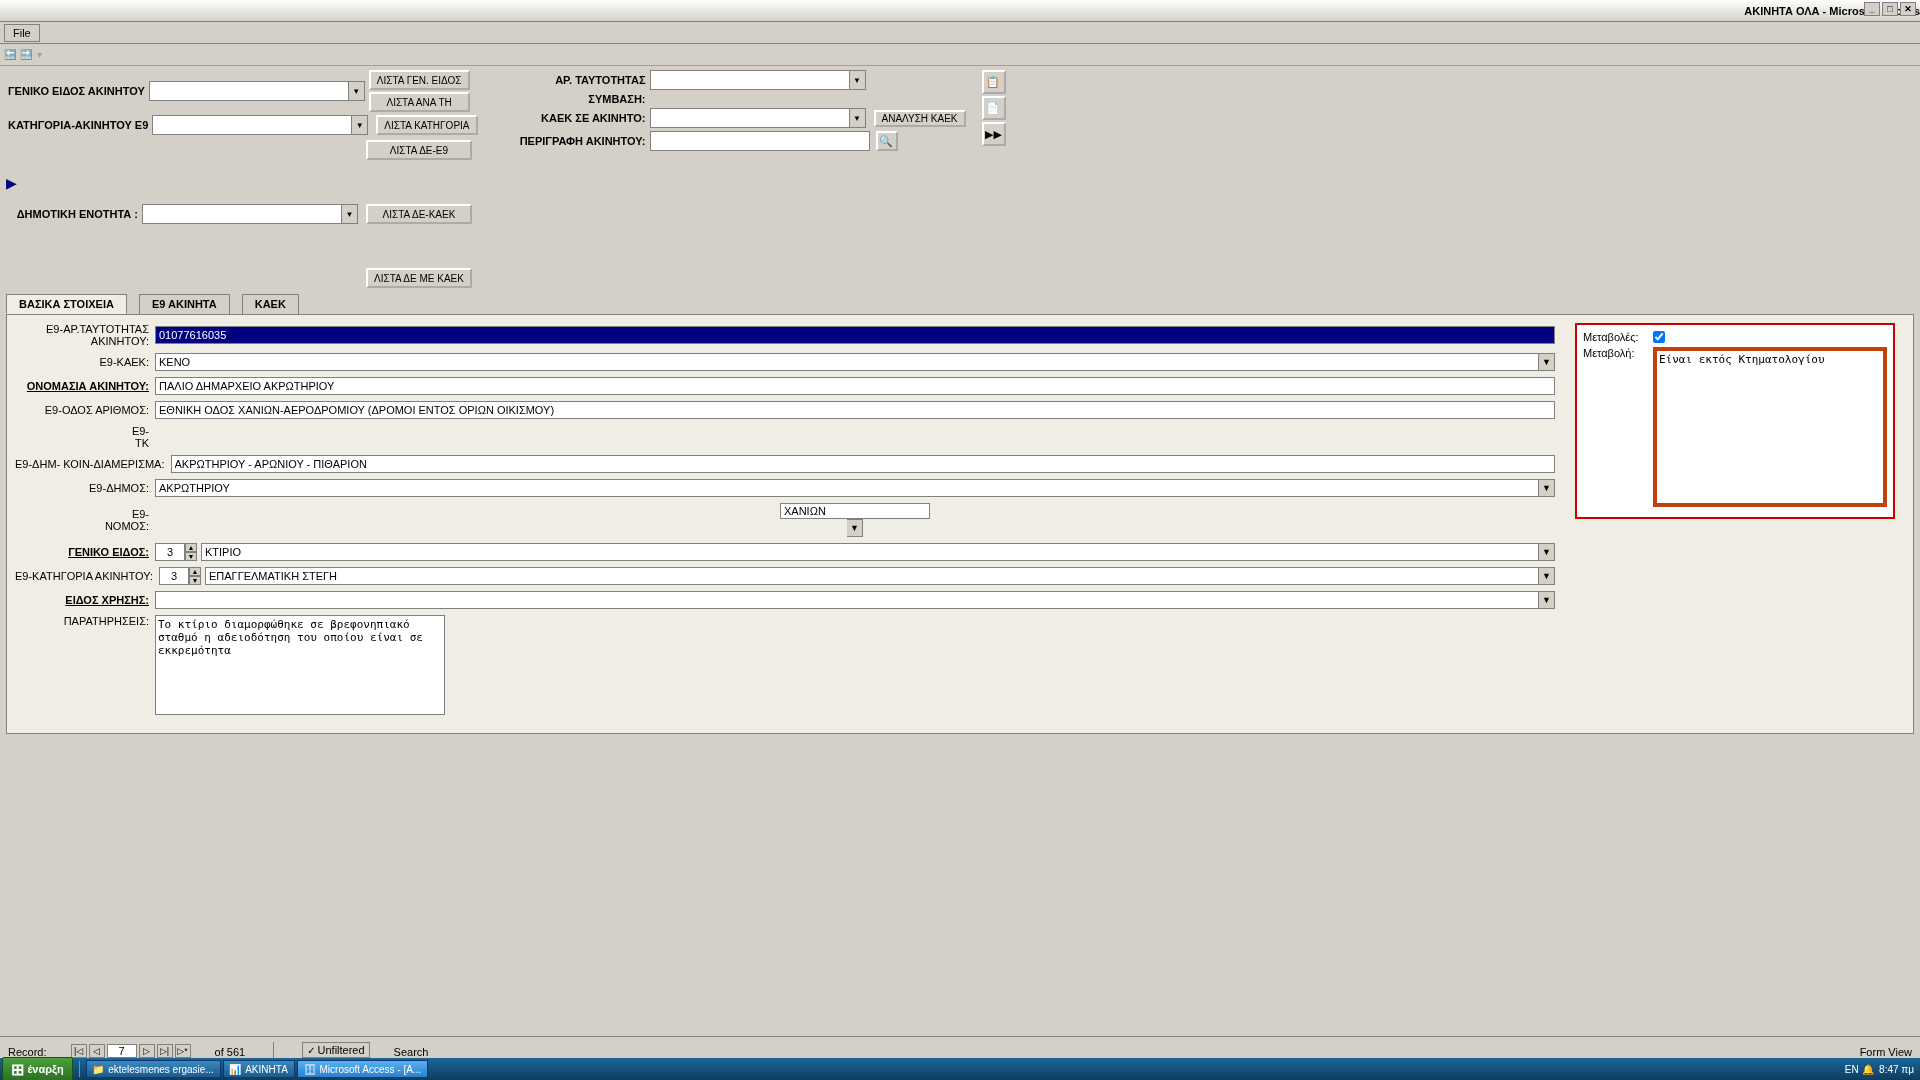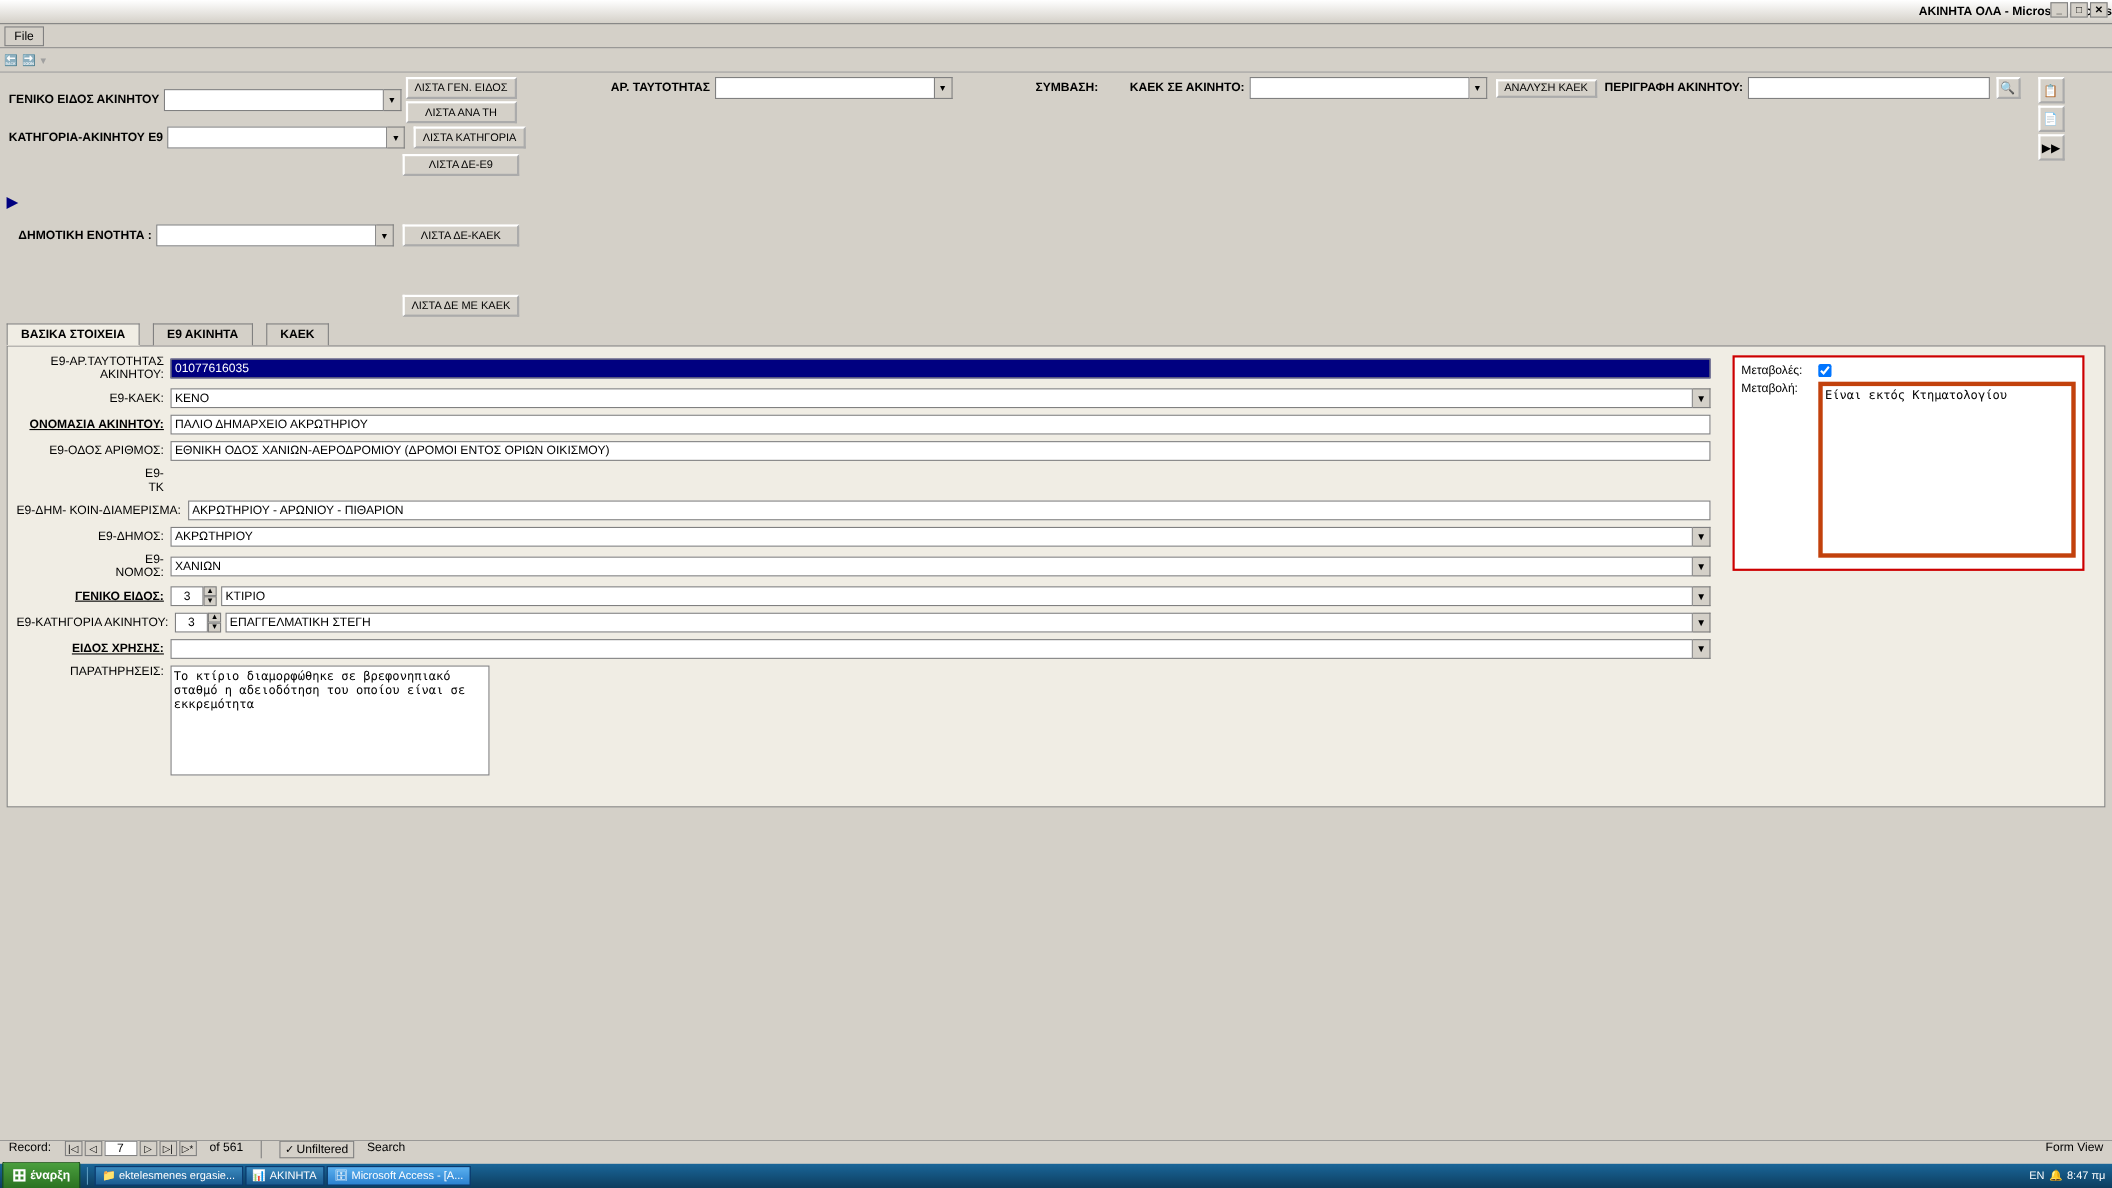--- a/index.html
+++ b/index.html
@@ -330,24 +330,24 @@
     
     .status-bar {
       position: fixed;
       bottom: 22px;
       left: 0;
       right: 0;
       height: 22px;
       background: #d4d0c8;
       border-top: 1px solid #808080;
       display: flex;
-      align-items: flex-start;
+      align-items: flex-end;
       padding: 0 8px;
       font-size: 11px;
-      gap: 12px;
+      gap: 24px;
     }
 
     .record-nav {
       display: flex;
       align-items: center;
       gap: 2px;
     }
 
     .nav-btn {
       width: 16px;
@@ -456,20 +456,21 @@
     }
 
     .filter-block-row {
       display: flex;
       align-items: center;
       gap: 4px;
     }
 
     .filter-block-right {
       display: flex;
+      flex-direction: column;
       gap: 3px;
       margin-left: 30px;
     }
 
     .btn-col {
       display: flex;
       flex-direction: column;
       gap: 2px;
     }
 
@@ -635,21 +636,21 @@
         <div class="field-row">
           <span class="field-label">Ε9-ΔΗΜΟΣ:</span>
           <div class="combo-with-dropdown" style="width:300px;">
             <input class="combo-input" type="text" value="ΑΚΡΩΤΗΡΙΟΥ" style="flex: 1 1 0%;">
             <div class="combo-arrow">▼</div>
           </div>
         </div>
 
         <div class="field-row">
           <span class="field-label">Ε9-<br>ΝΟΜΟΣ:</span>
-          <div class="combo-with-dropdown" style="width:300px;">
+          <div class="combo-with-dropdown" style="width:300px;flex-direction:column;">
             <input class="combo-input" type="text" value="ΧΑΝΙΩΝ" style="flex: 1 1 0%;">
             <div class="combo-arrow">▼</div>
           </div>
         </div>
 
         <div class="field-row">
           <span class="field-label bold">ΓΕΝΙΚΟ ΕΙΔΟΣ:</span>
           <div class="number-combo" style="margin-right:4px;">
             <input class="num-input" type="text" value="3" style="">
             <div class="num-arrows">

